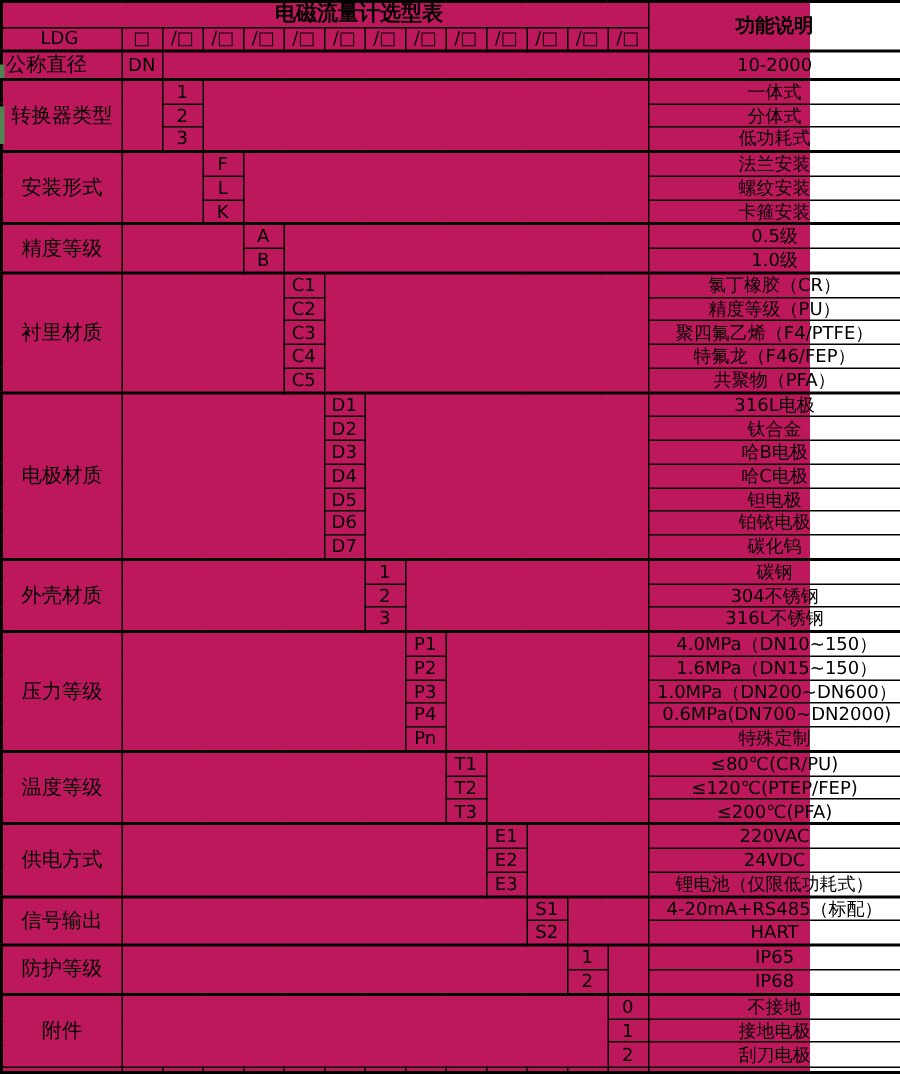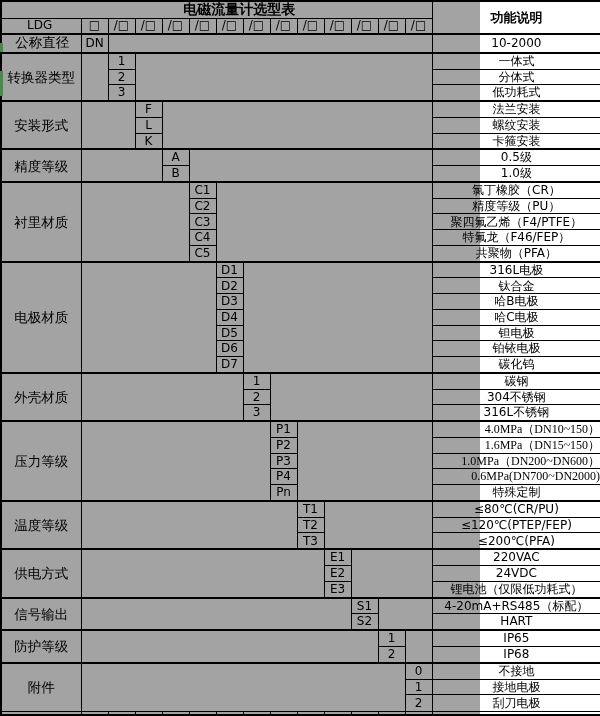--- a/index.html
+++ b/index.html
@@ -2,21 +2,21 @@
 <html><head>
 <meta charset="utf-8">
 <style>
   * { box-sizing: border-box; }
   html, body { margin: 0; padding: 0; }
   body {
     width: 600px; height: 716px;
     background: #ffffff;
     font-family: "DejaVu Sans", sans-serif;
   }
-  .page { position: relative; width: 480px; height: 716px; background: #a3a3a3; }
+  .page { position: relative; width: 540px; height: 716px; background: #be185d; }
 
   table.sel {
     border-collapse: collapse;
     table-layout: fixed;
     width: 600px; height: 716px;
     border: 2px solid #000;
   }
   td {
     border: 1px solid #000;
     padding: 0;
@@ -31,25 +31,25 @@
   tr.sec > td { border-top: 2px solid #000; }
 
   tr.title-row { height: 17px; }
   tr.model-row { height: 16px; }
   tr.sliver-row { height: 4px; }
   tr.sliver-row td { height: 4px; }
 
   td.title-cell { font-weight: bold; font-size: 14px; padding-left: 45px; }
   td.func-head  { font-weight: bold; font-size: 13px; margin-top: 15px; }
   td.label      { font-size: 13.5px; }
-  td.label.left { text-align: center; padding-left: 2px; font-family: Liberation Serif, serif; }
+  td.label.left { text-align: left; padding-left: 2px; }
   td.prefix     { text-align: left; padding-left: 25px; font-size: 12px; }
   td.code       { font-size: 12px; }
   td.desc       { font-size: 12px; }
-  td.desc.left  { text-align: right; padding-left: 3px; font-family: Liberation Serif, serif; }
+  td.desc.left  { text-align: center; padding-left: 3px; }
   td.filler     { border-top-width: 1px; }
 
   .green-artifact {
     position: absolute;
     left: 0;
     background: #4e8552;
     width: 3px;
   }
   .green-artifact.a1 { top: 43px; height: 9px; }
   .green-artifact.a2 { top: 71px; height: 25px; }

